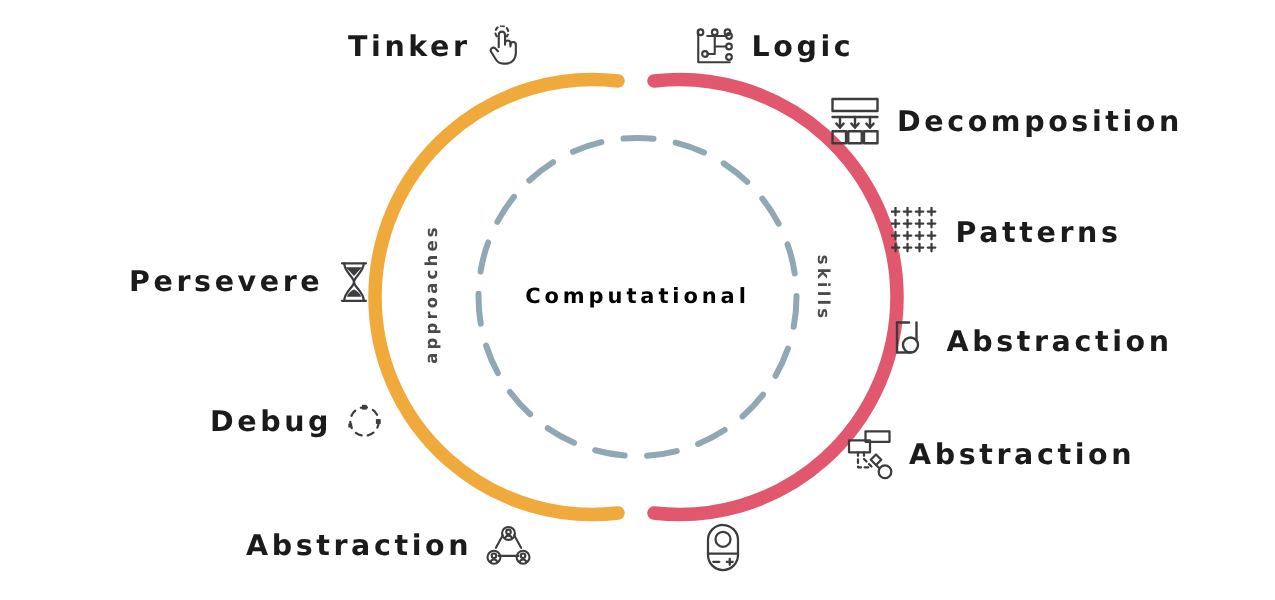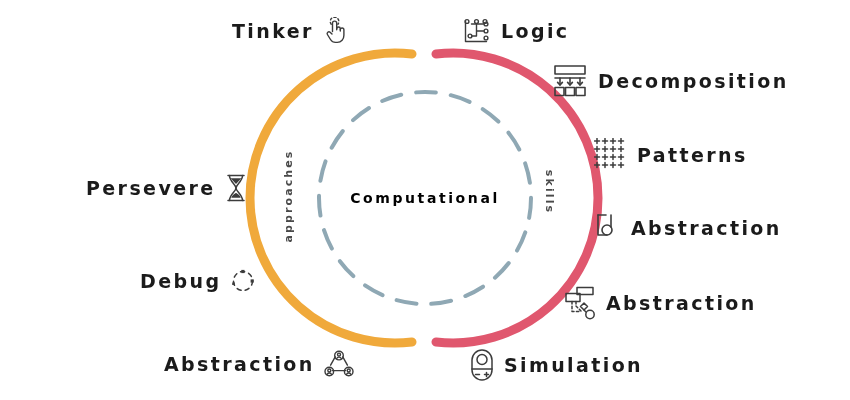--- a/index.html
+++ b/index.html
@@ -248,16 +248,15 @@
   <div class="label right" style="left:469px; top:348px;">
     <span class="ico">
       <svg width="26" height="34" viewBox="0 0 26 34" fill="none" stroke="#3c3c3c" stroke-width="1.5" stroke-linecap="round" stroke-linejoin="round">
         <rect x="3" y="2" width="20" height="30" rx="10"></rect>
         <circle cx="13" cy="11.5" r="5"></circle>
         <path d="M3 21h20"></path>
         <path d="M6.5 26.5h4"></path>
         <path d="M17.5 24.5v4M15.5 26.5h4"></path>
       </svg>
     </span>
-    <span>Simulation</span>
   </div>
 
 </div>
 
 </body></html>

